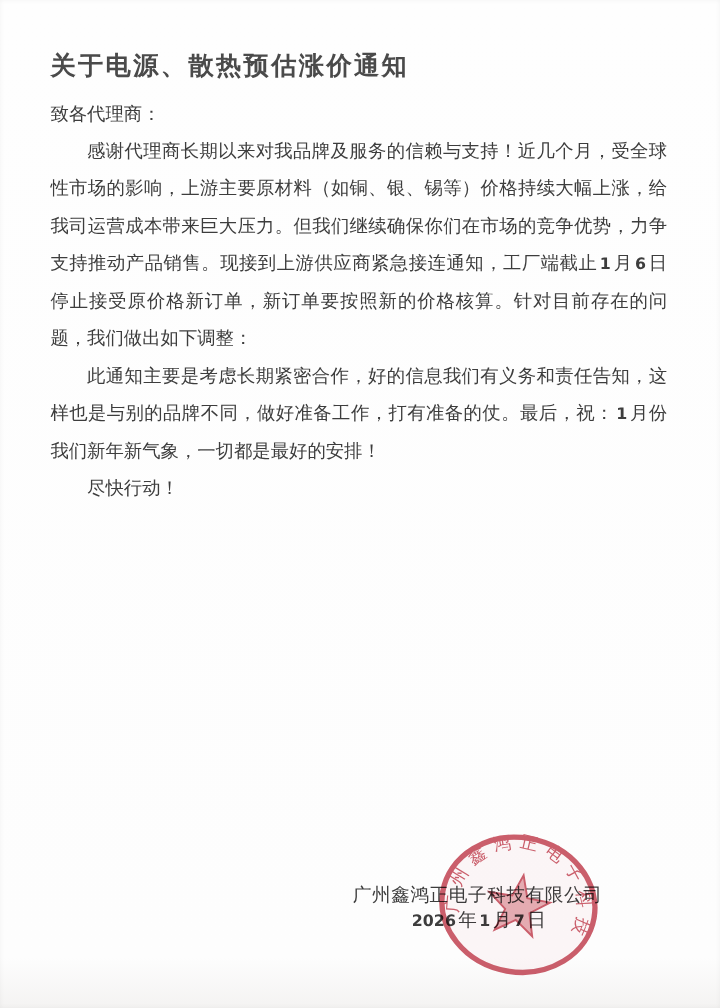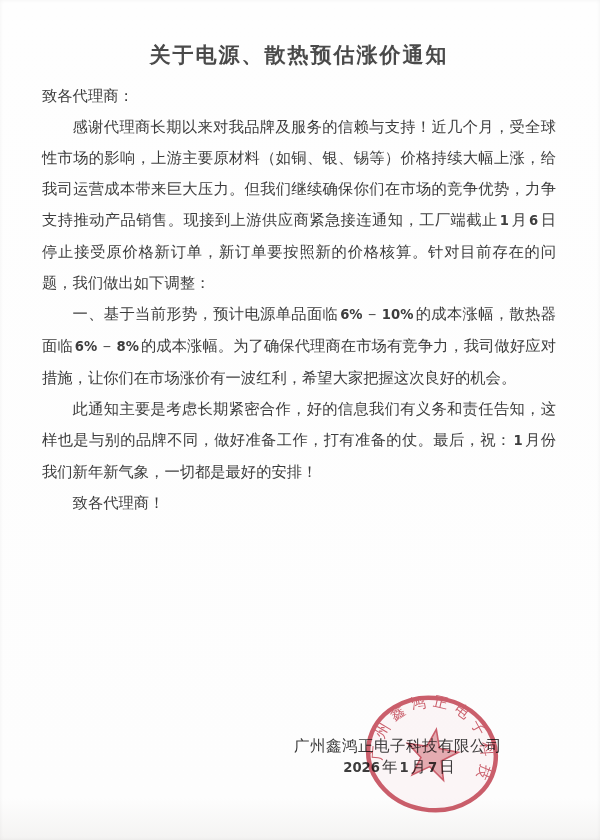--- a/index.html
+++ b/index.html
@@ -10,21 +10,21 @@
     background:linear-gradient(180deg, #fefefe 0%, #fdfdfd 95%, #f4f3f2 100%);
     overflow:hidden;
     font-family:"Liberation Serif","DejaVu Serif",serif;
     color:#3f3f3f;
     box-shadow:inset 0 0 4px rgba(0,0,0,0.05);
   }
   .content {
     position:absolute; left:42px; right:44px; top:40px;
   }
   .letter-title {
-    text-align:center;
+    text-align:left;
     font-size:21px;
     font-weight:bold;
     letter-spacing:2px;
     color:#4a4a4a;
     line-height:30px;
     margin:0 0 10px 0;
   }
   .bodytext p {
     margin:0;
     font-size:15.3px;
@@ -68,23 +68,22 @@
 </style>
 </head>
 <body>
 
 <div class="page">
   <div class="content">
     <h1 class="letter-title">关于电源、散热预估涨价通知</h1>
     <div class="bodytext">
       <p class="salutation">致各代理商：</p>
       <p>感谢代理商长期以来对我品牌及服务的信赖与支持！近几个月，受全球性市场的影响，上游主要原材料（如铜、银、锡等）价格持续大幅上涨，给我司运营成本带来巨大压力。但我们继续确保你们在市场的竞争优势，力争支持推动产品销售。现接到上游供应商紧急接连通知，工厂端截止<span class="num">1</span>月<span class="num">6</span>日停止接受原价格新订单，新订单要按照新的价格核算。针对目前存在的问题，我们做出如下调整：</p>
-      <p>一、基于当前形势，预计电源单品面临<span class="num">6%</span>－<span class="num">10%</span>的成本涨幅，散热器面临<span class="num">6%</span>－<span class="num">8%</span>的成本涨幅。为了确保代理商在市场有竞争力，我司做好应对措施，让你们在市场涨价有一波红利，希望大家把握这次良好的机会。</p>
       <p>此通知主要是考虑长期紧密合作，好的信息我们有义务和责任告知，这样也是与别的品牌不同，做好准备工作，打有准备的仗。最后，祝：<span class="num">1</span>月份我们新年新气象，一切都是最好的安排！</p>
-      <p>致各代理商！</p>
+      <p>尽快行动！</p>
     </div>
   </div>
 
   <div class="signature">
     <div class="company">广州鑫鸿正电子科技有限公司</div>
     <div class="date"><span class="num">2026</span>年<span class="num">1</span>月<span class="num">7</span>日</div>
   </div>
 
   <div class="seal">
     <svg viewBox="0 0 160 142" xmlns="http://www.w3.org/2000/svg">

